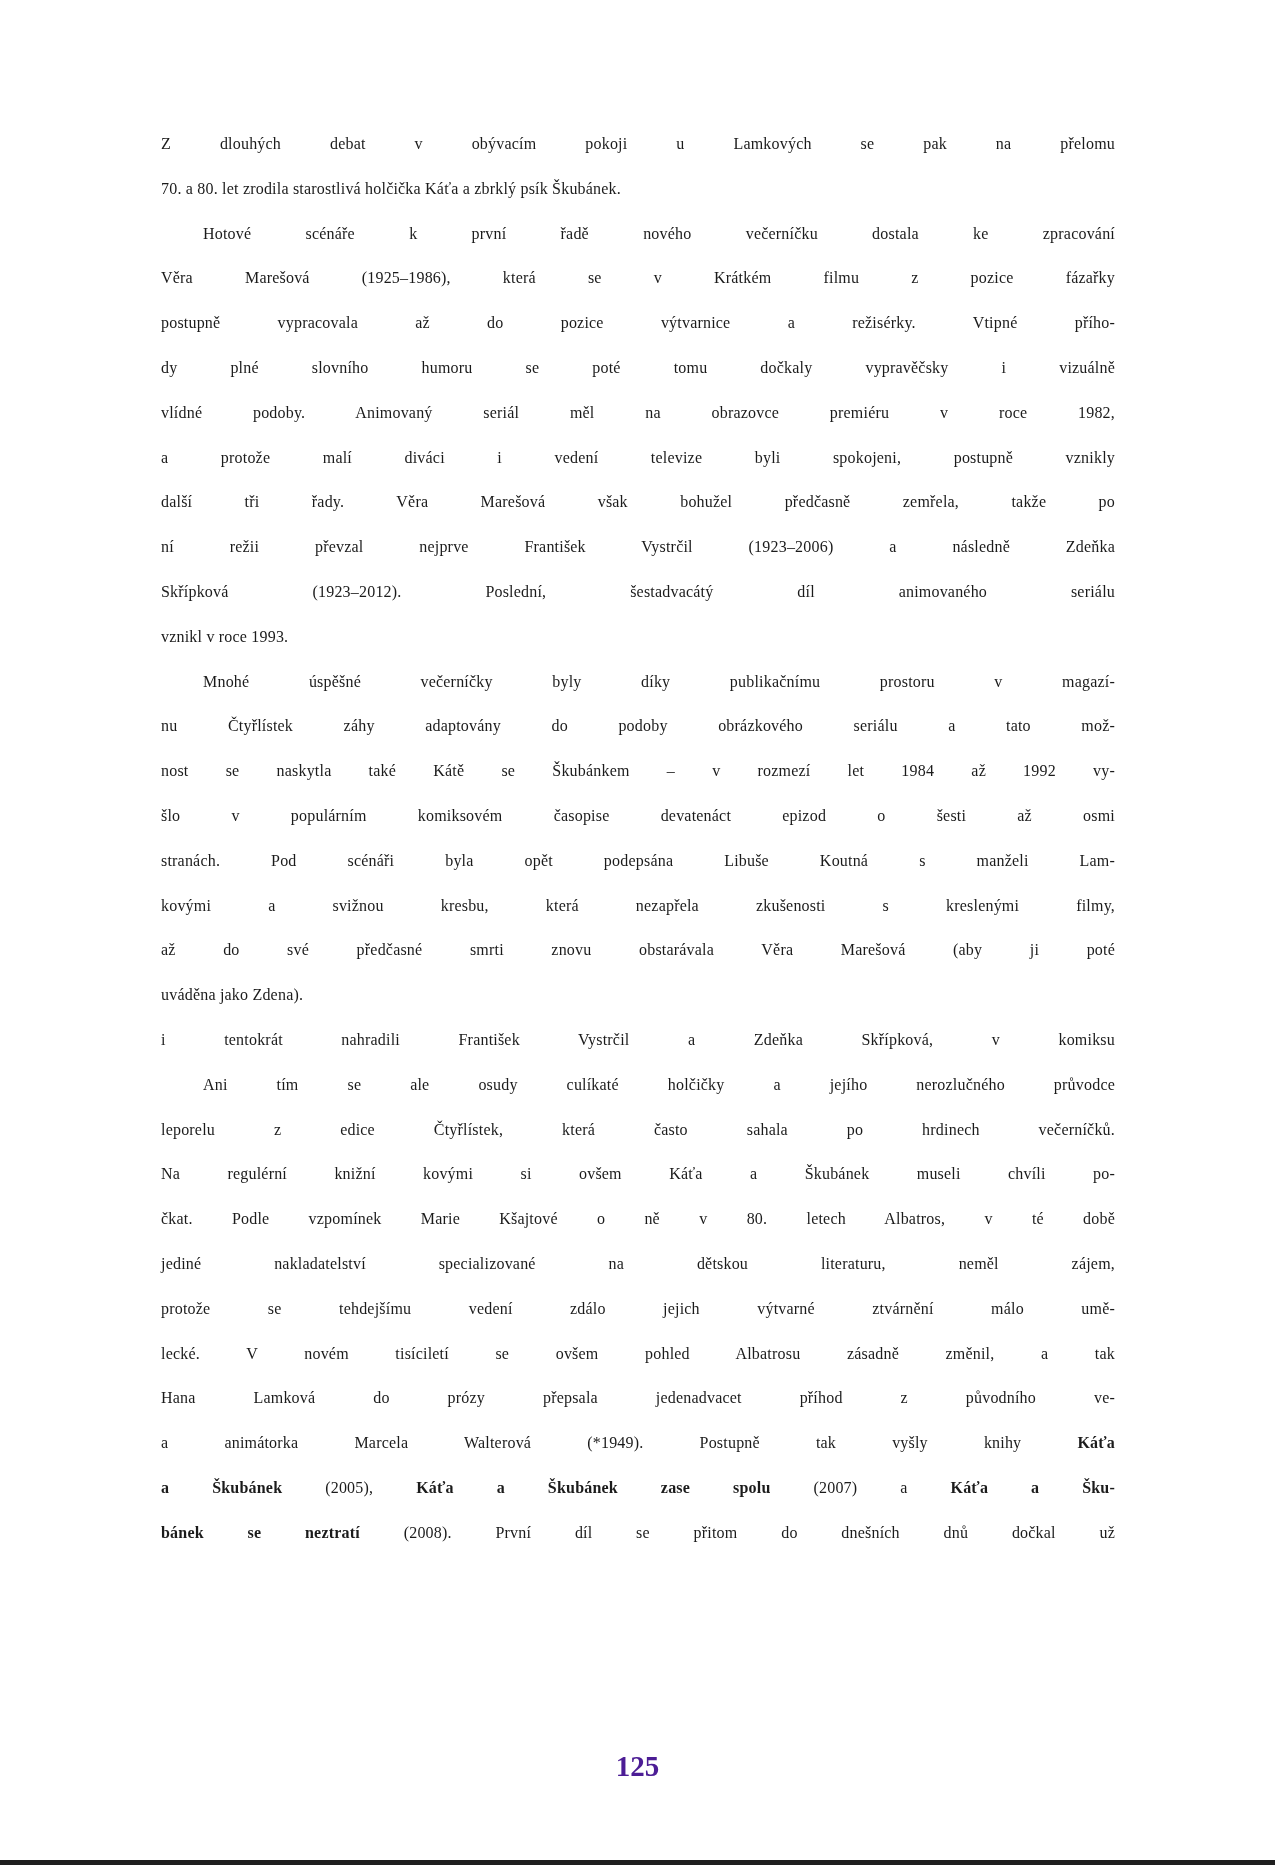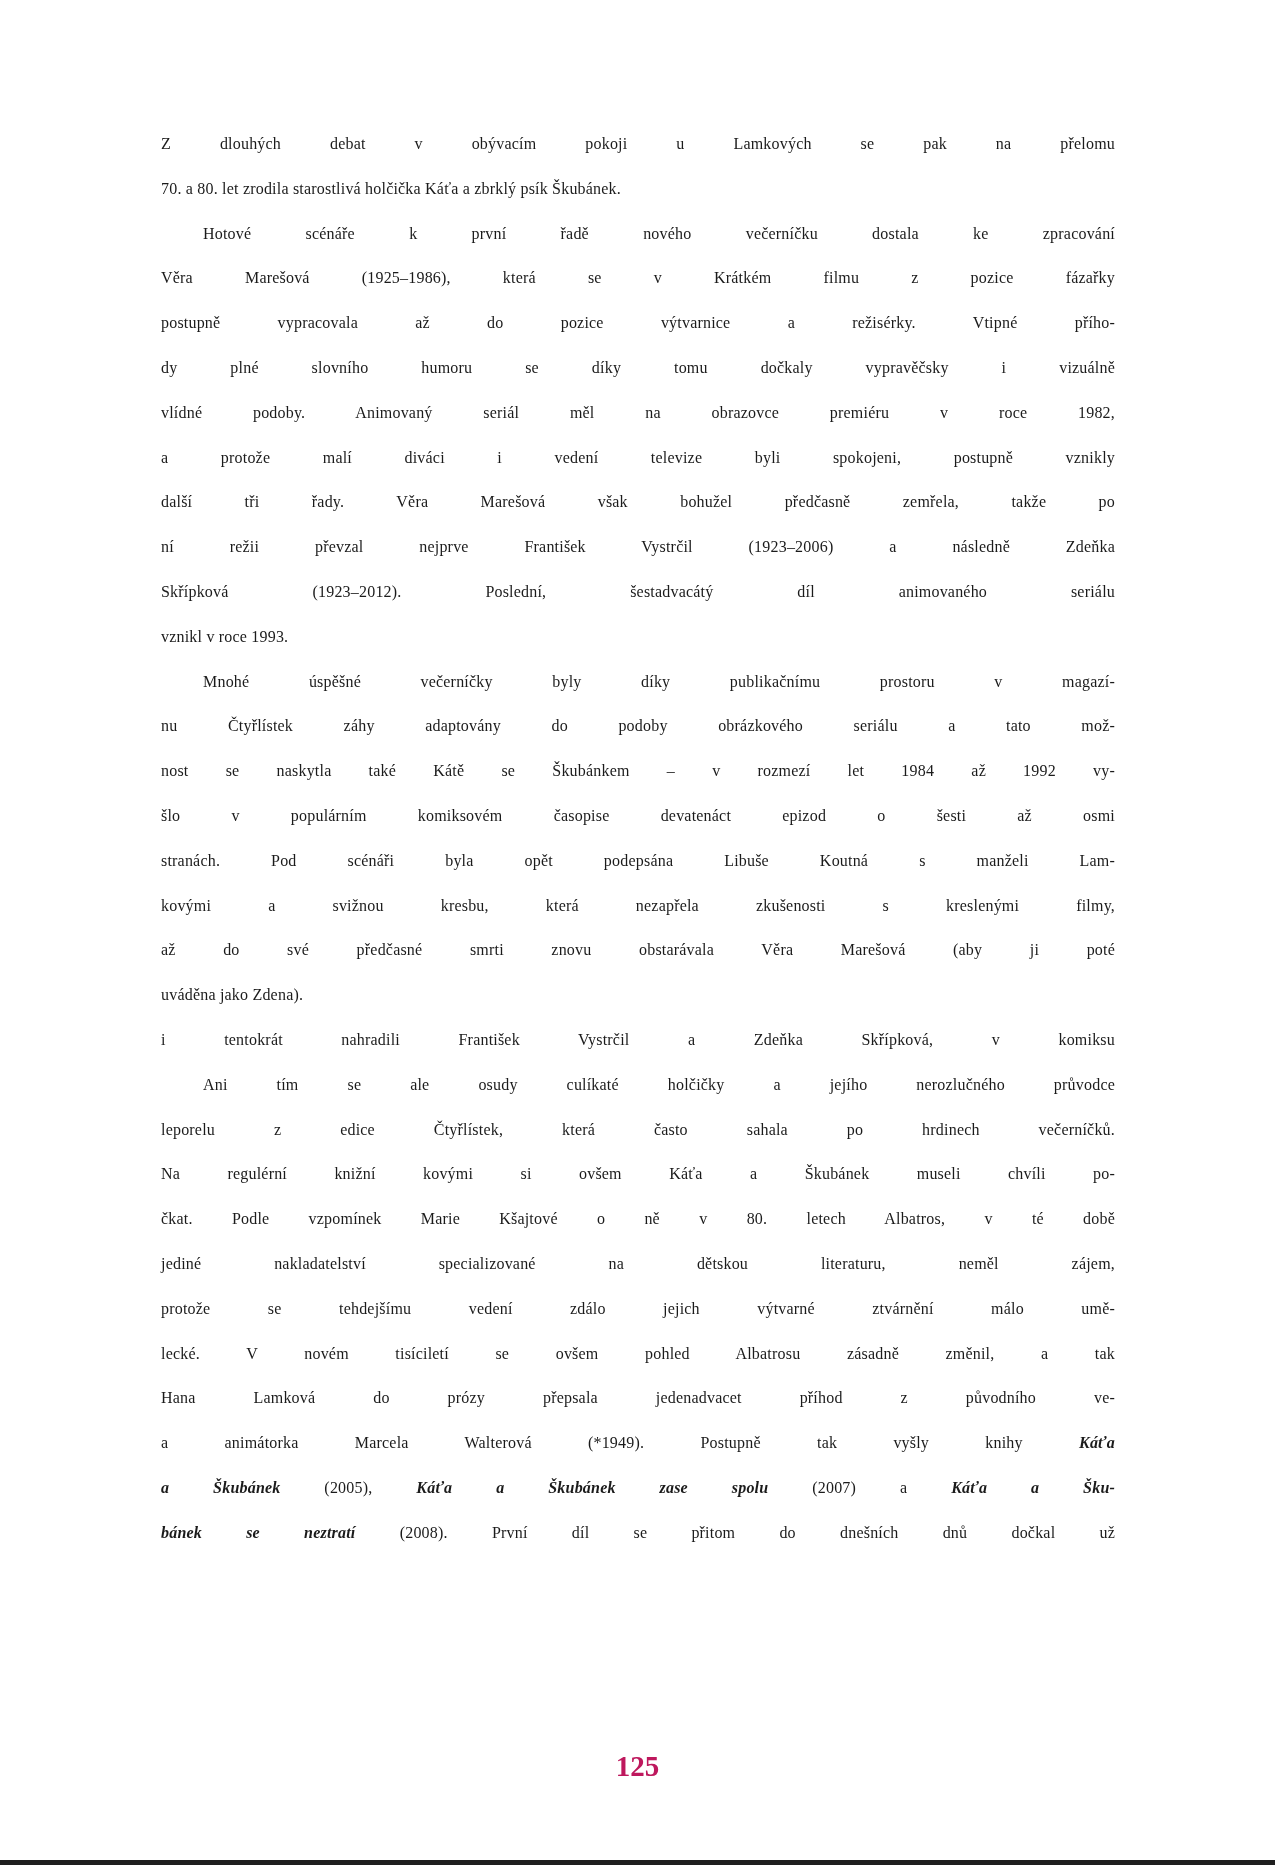--- a/index.html
+++ b/index.html
@@ -24,30 +24,30 @@
     line-height: 44.8px;
     letter-spacing: 0.2px;
   }
   .line.justify {
     text-align: justify;
     text-align-last: justify;
   }
   .paragraph.indent .line:first-child {
     text-indent: 42px;
   }
-  strong { font-weight: bold; font-style: italic; }
+  strong { font-weight: bold; }
   .page-number {
     position: absolute;
     top: 1750px;
     left: 0;
     width: 100%;
     text-align: center;
     font-size: 29px;
     font-weight: bold;
-    color: #be185d;
+    color: #4c1d95;
   }
   .bottom-edge-strip {
     position: absolute;
     left: 0;
     bottom: 0;
     width: 100%;
     height: 5px;
     background: #1f1f1f;
   }
 </style>
@@ -56,21 +56,21 @@
 
 <div class="text-block">
     <div class="paragraph">
       <div class="line justify"><span>Z dlouhých debat v obývacím pokoji u Lamkových se pak na přelomu</span></div>
       <div class="line"><span>70. a 80. let zrodila starostlivá holčička Káťa a zbrklý psík Škubánek.</span></div>
     </div>
     <div class="paragraph indent">
       <div class="line justify"><span>Hotové scénáře k první řadě nového večerníčku dostala ke zpracování</span></div>
       <div class="line justify"><span>Věra Marešová (1925–1986), která se v Krátkém filmu z pozice fázařky</span></div>
       <div class="line justify"><span>postupně vypracovala až do pozice výtvarnice a režisérky. Vtipné přího-</span></div>
-      <div class="line justify"><span>dy plné slovního humoru se díky tomu dočkaly vypravěčsky i vizuálně</span></div>
+      <div class="line justify"><span>dy plné slovního humoru se poté tomu dočkaly vypravěčsky i vizuálně</span></div>
       <div class="line justify"><span>vlídné podoby. Animovaný seriál měl na obrazovce premiéru v roce 1982,</span></div>
       <div class="line justify"><span>a protože malí diváci i vedení televize byli spokojeni, postupně vznikly</span></div>
       <div class="line justify"><span>další tři řady. Věra Marešová však bohužel předčasně zemřela, takže po</span></div>
       <div class="line justify"><span>ní režii převzal nejprve František Vystrčil (1923–2006) a následně Zdeňka</span></div>
       <div class="line justify"><span>Skřípková (1923–2012). Poslední, šestadvacátý díl animovaného seriálu</span></div>
       <div class="line"><span>vznikl v roce 1993.</span></div>
     </div>
     <div class="paragraph indent">
       <div class="line justify"><span>Mnohé úspěšné večerníčky byly díky publikačnímu prostoru v magazí-</span></div>
       <div class="line justify"><span>nu Čtyřlístek záhy adaptovány do podoby obrázkového seriálu a tato mož-</span></div>

